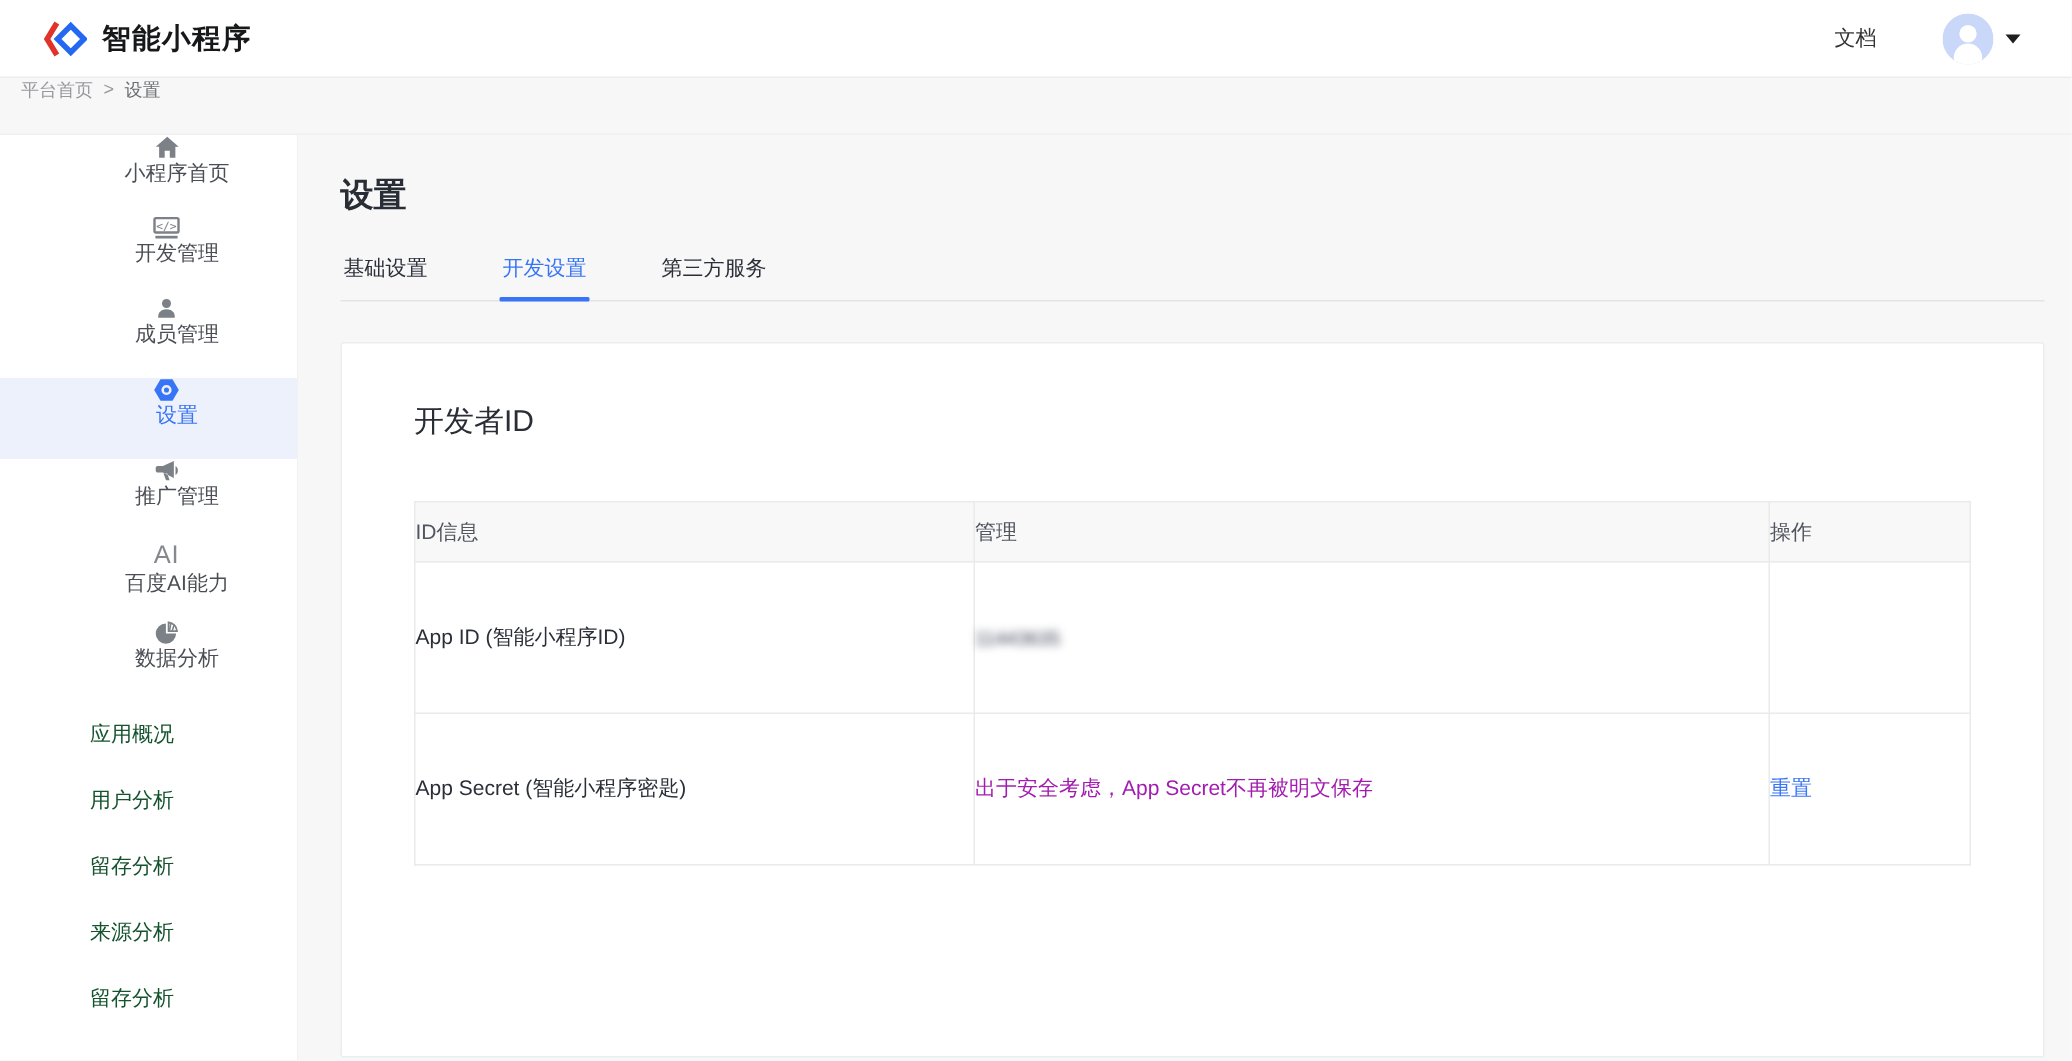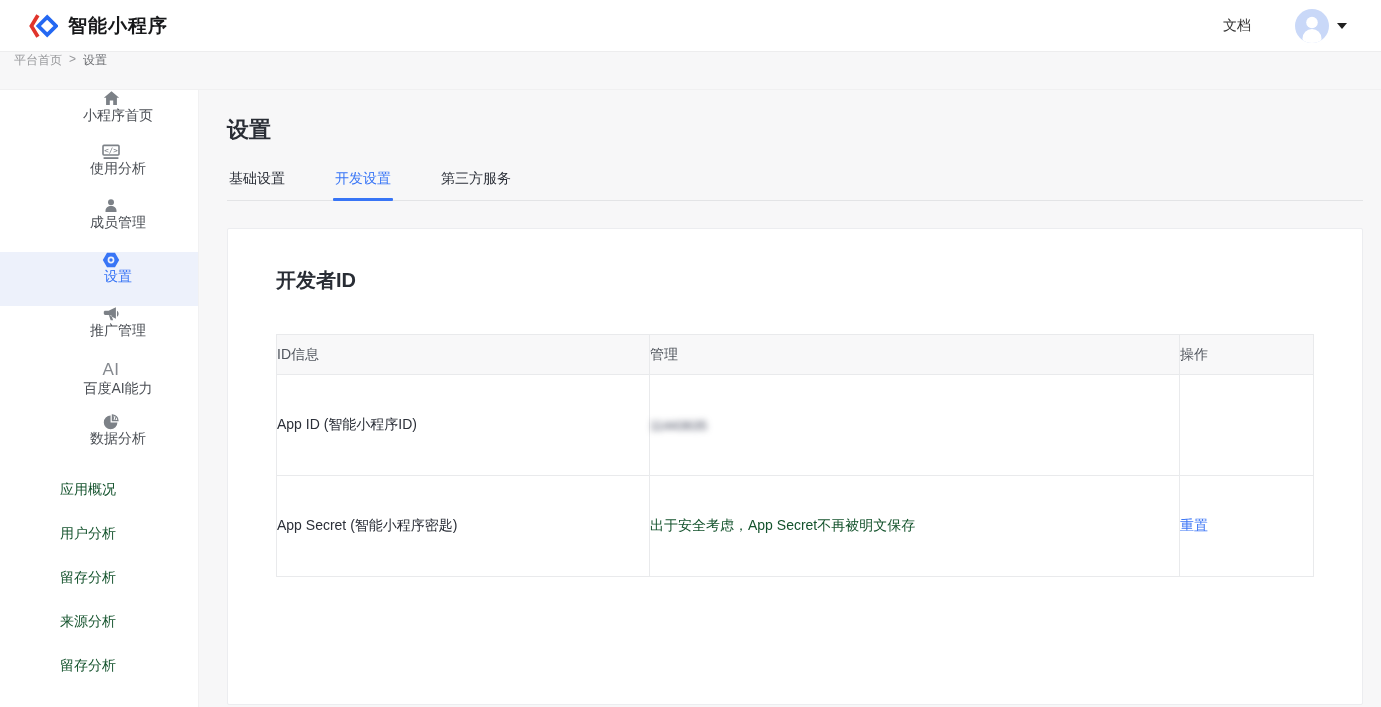--- a/index.html
+++ b/index.html
@@ -45,30 +45,30 @@
   .page-title { font-size:22px; font-weight:600; color:#292d35; margin-top:12px; }
   .tabs { display:flex; margin-top:25px; border-bottom:1px solid #e3e4e6; }
   .tab { font-size:14px; color:#2b2f38; padding:0 2px 12px; margin-right:46px;
     cursor:pointer; position:relative; }
   .tab.active { color:#3875f6; }
   .tab.active::after { content:""; position:absolute; left:0; right:0; bottom:-1px;
     height:3px; background:#3875f6; border-radius:1px; }
 
   .card { margin-top:27px; background:#fff; border:1px solid #ecedf0; border-radius:2px;
     padding:38px 48px 28px; height:477px; }
-  .card-title { font-size:20px; font-weight:700; color:#292d35; }
+  .card-title { font-size:20px; font-weight:400; color:#292d35; }
 
   table.id-table { border-collapse:collapse; margin-top:40px; table-layout:fixed; }
   .col-info  { width:373px; }
   .col-manage{ width:530px; }
   .col-action{ width:134px; }
   .id-table th, .id-table td { border:1px solid #e9eaec; text-align:left; }
   .id-table thead th { height:40px; background:#f8f8f9; font-weight:400; font-size:14px; color:#51565e; }
   .id-table tbody td { height:101px; font-size:14px; color:#2b2f38; vertical-align:middle; }
-  .cell-value { color:#14532d;margin-top:28px; }
+  .cell-value { color:#a21caf;margin-top:28px; }
   .blur { filter:blur(3px); color:#3f4458; font-size:13px; user-select:none; }
   .reset-link { color:#3c76f5; cursor:pointer; text-decoration:none; font-size:14px; }
 </style>
 </head>
 <body>
 
 <div class="header">
   <div class="logo">
     <span style="display:inline-flex;">
       <svg width="30" height="26" viewBox="0 0 32 28">
@@ -117,21 +117,21 @@
         <span class="side-label">小程序首页</span>
       </div>
       <div class="side-item">
         <span class="side-icon">
           <svg viewBox="0 0 18 16" width="18" height="16">
             <rect x="1" y="1.4" width="16" height="9.6" rx="1" fill="none" stroke="currentColor" stroke-width="1.6"></rect>
             <text x="9" y="9.2" font-size="7.5" text-anchor="middle" fill="currentColor" font-family="DejaVu Sans Mono,monospace">&lt;/&gt;</text>
             <rect x="1.6" y="13.2" width="14.8" height="1.8" fill="currentColor"></rect>
           </svg>
         </span>
-        <span class="side-label">使用分析</span>
+        <span class="side-label">开发管理</span>
       </div>
       <div class="side-item">
         <span class="side-icon">
           <svg viewBox="0 0 16 16" width="16" height="16">
             <circle cx="8" cy="4.3" r="3" fill="currentColor"></circle>
             <path fill="currentColor" d="M8 8.1c3.1 0 5.5 1.9 5.5 4.7v1.1h-11v-1.1c0-2.8 2.4-4.7 5.5-4.7z"></path>
           </svg>
         </span>
         <span class="side-label">成员管理</span>
       </div>

